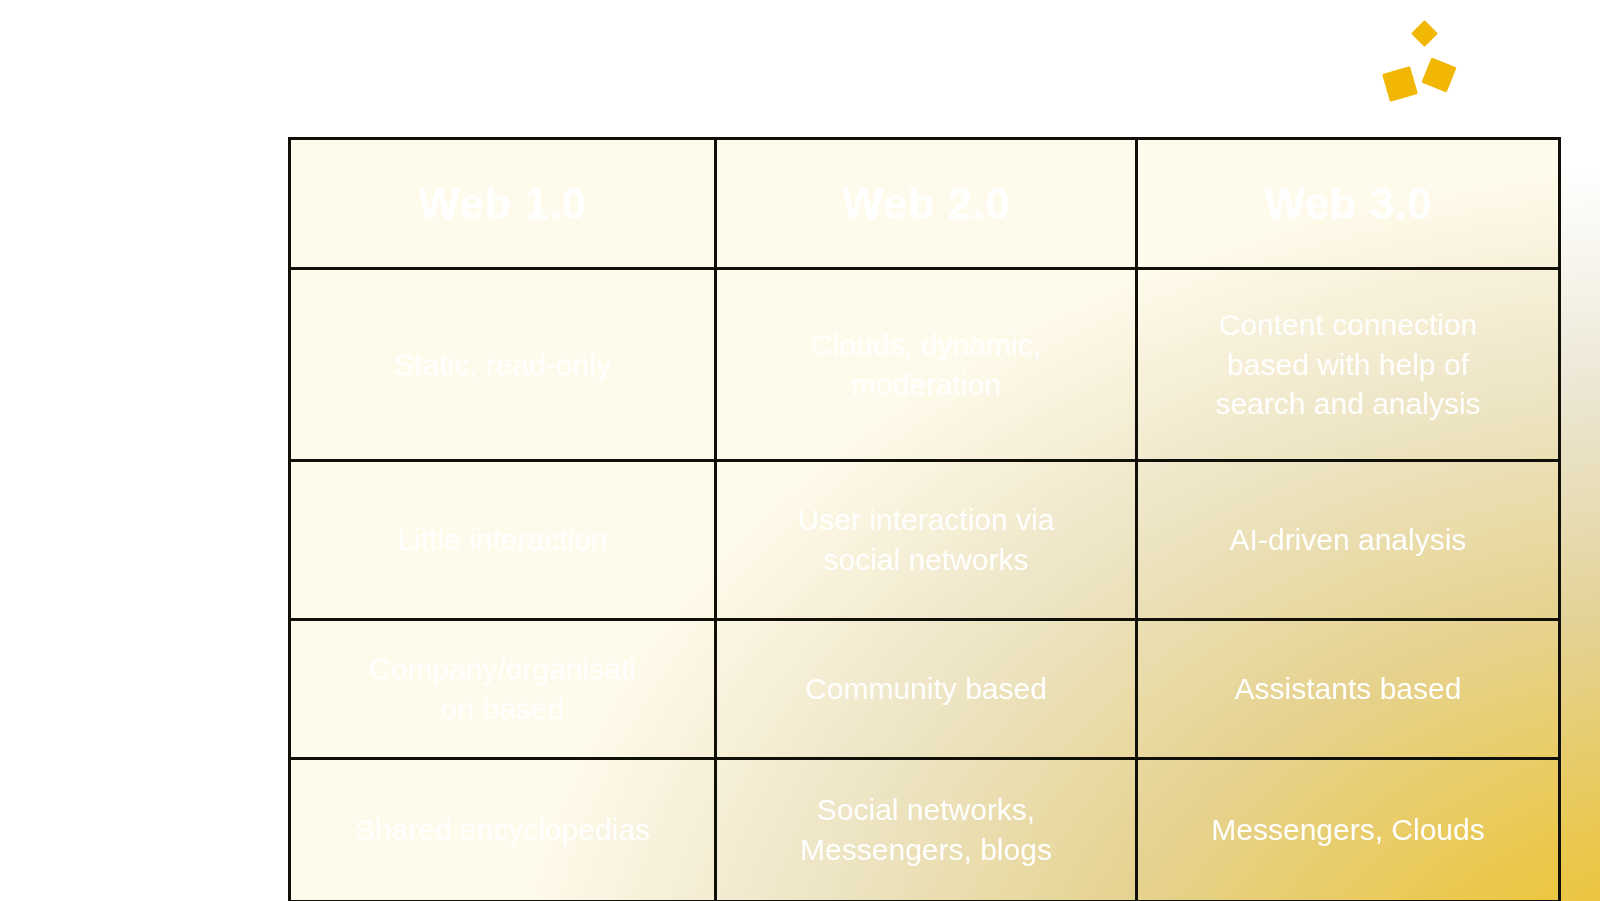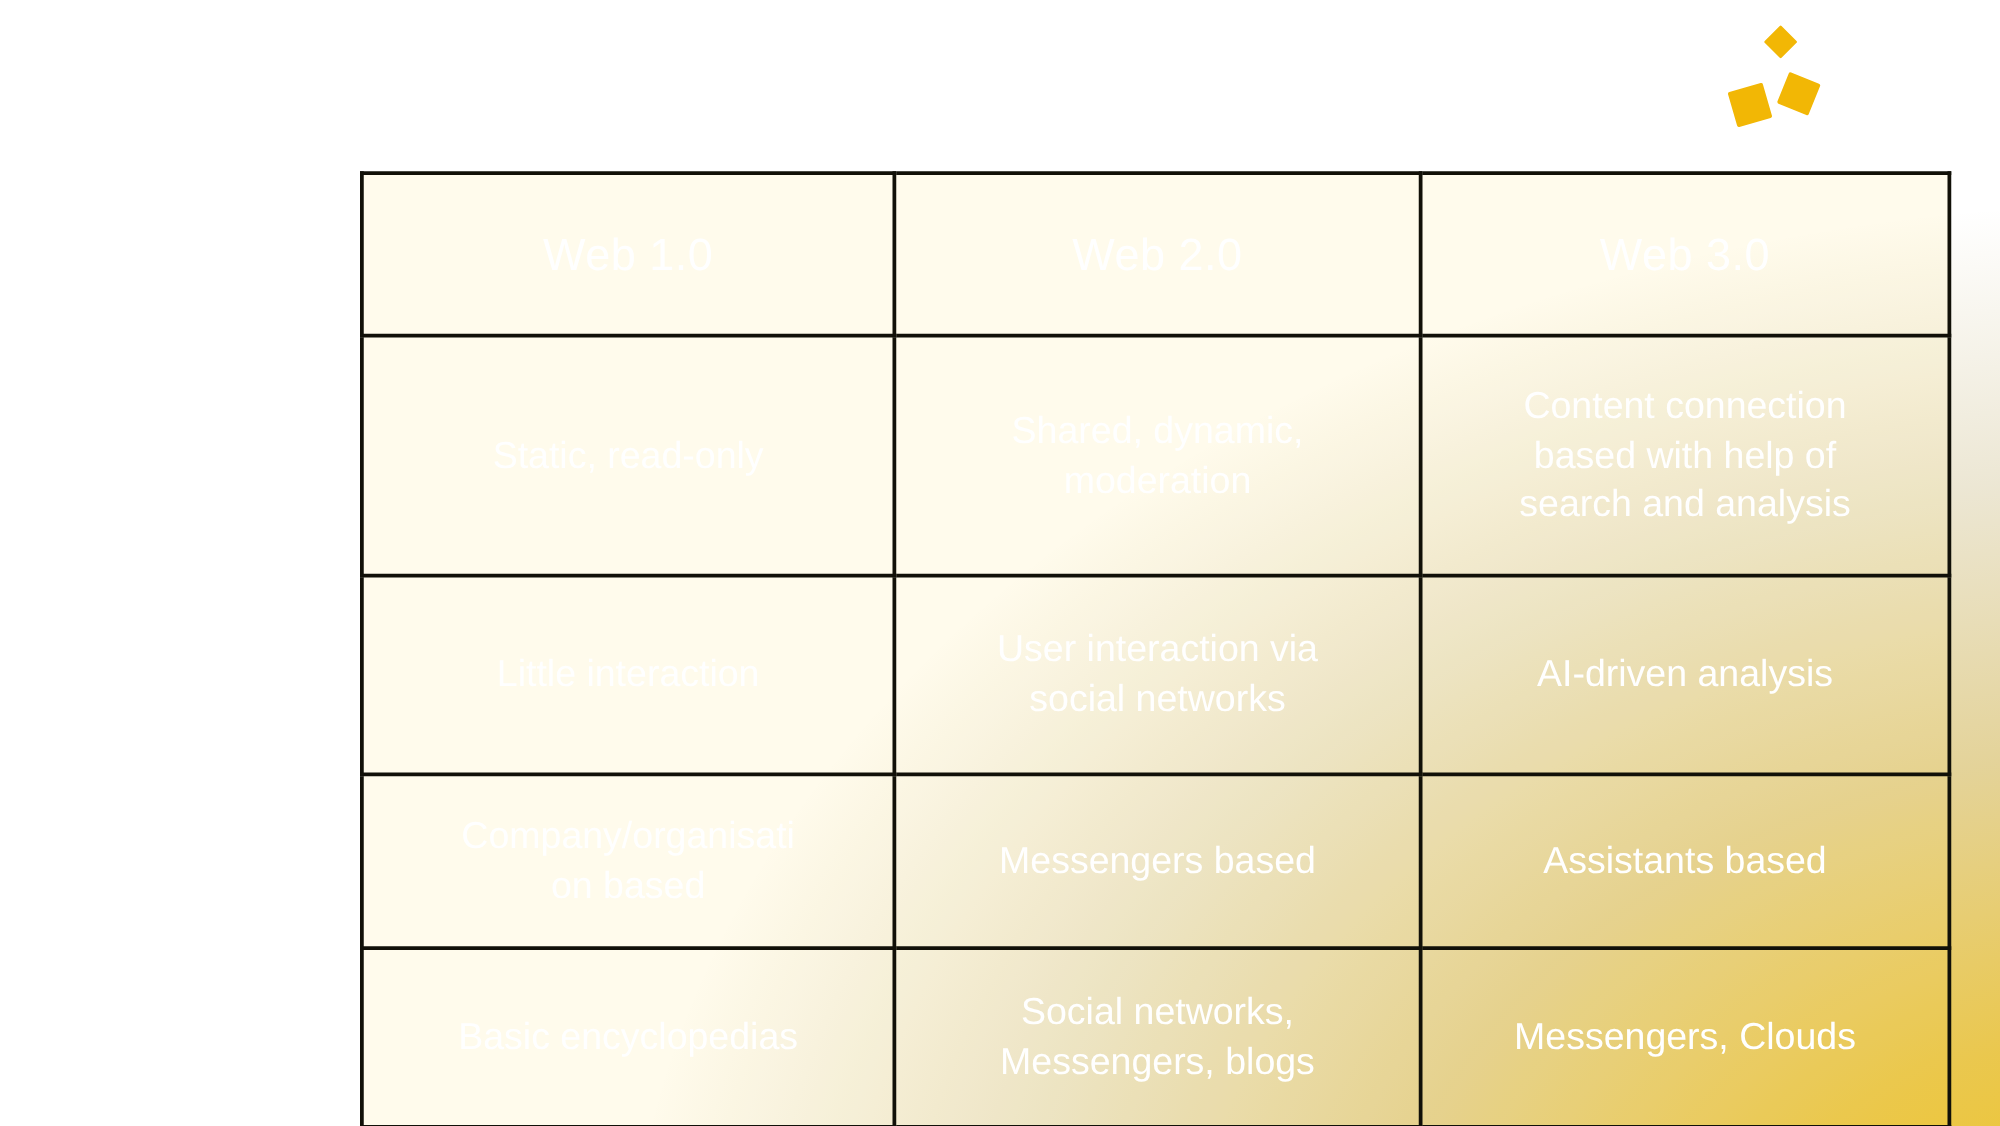--- a/index.html
+++ b/index.html
@@ -75,23 +75,23 @@
   table.comparison th {
     border: 3px solid #111008;
     text-align: center;
     vertical-align: middle;
     color: #ffffff;
     font-weight: 400;
     padding: 6px 14px;
     background-color: rgba(255, 214, 40, 0.085);
   }
   table.comparison th {
-    font-size: 36px;
+    font-size: 44px;
     letter-spacing: 0.4px;
-    font-weight: 400;
+    font-weight: 700;
     height: 115px;
   }
   table.comparison td {
     font-size: 30px;
     line-height: 1.32;
   }
   .col-1 { width: 395px; }
   .col-2 { width: 390px; }
   .col-3 { width: 392px; }
 
@@ -152,40 +152,40 @@
       <thead>
         <tr>
           <th class="col-1">Web 1.0</th>
           <th class="col-2">Web 2.0</th>
           <th class="col-3">Web 3.0</th>
         </tr>
       </thead>
       <tbody>
         <tr class="r-content">
           <td class="nowrap">Static, read-only</td>
-          <td class="nowrap">Shared, dynamic,
+          <td class="nowrap">Clouds, dynamic,
 moderation</td>
           <td class="nowrap">Content connection
 based with help of
 search and analysis</td>
         </tr>
         <tr class="r-interaction">
           <td class="nowrap">Little interaction</td>
           <td class="nowrap">User interaction via
 social networks</td>
           <td class="nowrap">AI-driven analysis</td>
         </tr>
         <tr class="r-focus">
           <td class="nowrap">Company/organisati
 on based</td>
-          <td class="nowrap">Messengers based</td>
+          <td class="nowrap">Community based</td>
           <td class="nowrap">Assistants based</td>
         </tr>
         <tr class="r-type">
-          <td class="nowrap">Basic encyclopedias</td>
+          <td class="nowrap">Shared encyclopedias</td>
           <td class="nowrap">Social networks,
 Messengers, blogs</td>
           <td class="nowrap">Messengers, Clouds</td>
         </tr>
       </tbody>
     </table>
   </div>
 
 </div>
 

